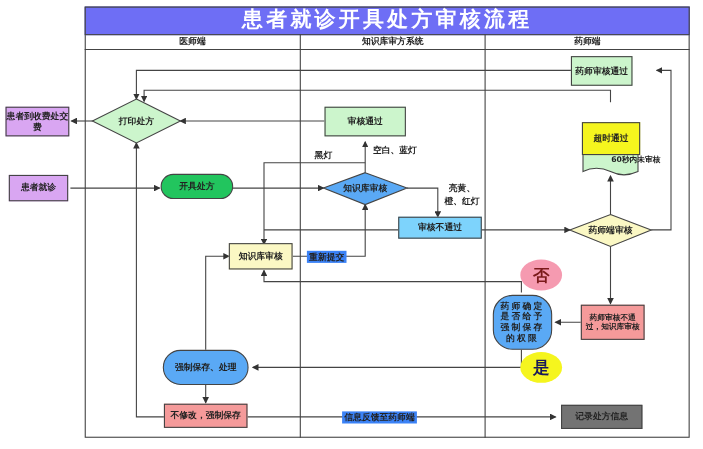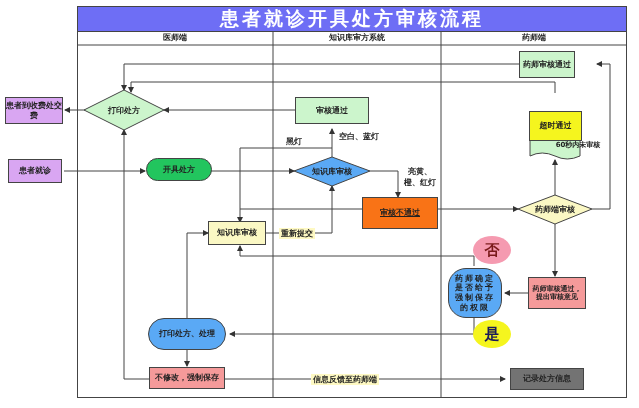--- a/index.html
+++ b/index.html
@@ -12,21 +12,21 @@
            color: #ffffff; font-size: 19px; font-weight: bold; letter-spacing: 3px;
            text-align: center; line-height: 23px; }
   .lane-h { position: absolute; top: 31px; height: 14px; font-size: 8px; font-weight: bold;
             text-align: center; line-height: 14px; color: #222; }
   .node { position: absolute; box-sizing: border-box; display: flex; align-items: center;
           justify-content: center; text-align: center; font-size: 8px; font-weight: bold;
           color: #222; line-height: 1.2; }
   .rect { border: 1px solid #444; }
   .rounded { border: 1px solid #444; border-radius: 16px; }
   .lbl { position: absolute; font-size: 8px; color: #222; white-space: nowrap; font-weight: bold; }
-  .lbl.bg { background: #fef9c3; padding: 0 2px; }
+  .lbl.bg { background: #3b82f6; padding: 0 2px; }
   .circle { position: absolute; border-radius: 50%; display: flex; align-items: center;
             justify-content: center; font-size: 15px; font-weight: bold; }
   svg.wires { position: absolute; left: 0; top: 0; }
   .dtext { position: absolute; display: flex; align-items: center; justify-content: center;
            font-size: 8px; font-weight: bold; color: #222; text-align: right; }
 </style>
 </head>
 <body>
 
 <div class="frame"></div>
@@ -106,29 +106,29 @@
 <div class="node rect" style="left:5px;top:97px;width:58px;height:27px;background:#d9a6f2;">患者到收费处交费</div>
 <div class="node rect" style="left:8px;top:159px;width:54px;height:24px;background:#d9a6f2;">患者就诊</div>
 
 <div class="dtext" style="left:90px;top:102px;width:68px;height:16px;">打印处方</div>
 <div class="dtext" style="left:296px;top:164px;width:72px;height:14px;">知识库审核</div>
 <div class="dtext" style="left:520px;top:202px;width:70px;height:14px;">药师端审核</div>
 <div class="dtext" style="left:530px;top:138px;width:50px;height:14px;font-size:7px;padding-left:23px;">60秒内未审核</div>
 
 <div class="node rounded" style="left:146px;top:158px;width:66px;height:23px;background:#22c55e;">开具处方</div>
 <div class="node rect" style="left:208px;top:221px;width:58px;height:24px;background:#fbf8c4;">知识库审核</div>
-<div class="node rounded" style="left:148px;top:318px;width:78px;height:32px;background:#5aa9f5;padding:0 6px;">打印处方、处理</div>
+<div class="node rounded" style="left:148px;top:318px;width:78px;height:32px;background:#5aa9f5;padding:0 6px;">强制保存、处理</div>
 <div class="node rect" style="left:149px;top:367px;width:76px;height:22px;background:#f59a9a;padding:0 4px;">不修改，强制保存</div>
 
 <div class="node rect" style="left:295px;top:97px;width:74px;height:27px;background:#ccf5cc;">审核通过</div>
-<div class="node rect" style="left:362px;top:197px;width:76px;height:32px;background:#f97316;text-decoration:underline;">审核不通过</div>
+<div class="node rect" style="left:362px;top:197px;width:76px;height:20px;background:#7dd3fc;">审核不通过</div>
 
 <div class="node rect" style="left:519px;top:51px;width:56px;height:27px;background:#ccf5cc;">药师审核通过</div>
 <div class="node rect" style="left:529px;top:93px;width:53px;height:30px;background:#f5f51e;margin-top:18px;">超时通过</div>
-<div class="node rect" style="left:528px;top:277px;width:58px;height:32px;background:#f59a9a;font-size:7px;padding:0 3px;">药师审核通过，提出审核意见</div>
+<div class="node rect" style="left:528px;top:277px;width:58px;height:32px;background:#f59a9a;font-size:7px;padding:0 3px;">药师审核不通过，知识库审核</div>
 <div class="node" style="left:448px;top:268px;width:54px;height:50px;background:#5aa9f5;border:1px solid #444;border-radius:18px;font-size:8px;padding:0 5px;letter-spacing:2px;">药师确定是否给予强制保存的权限</div>
 <div class="node rect" style="left:510px;top:368px;width:74px;height:22px;background:#737373;">记录处方信息</div>
 
 <div class="circle" style="left:473px;top:236px;width:38px;height:28px;background:#f59ab0;color:#7a1a1a;">否</div>
 <div class="circle" style="left:473px;top:320px;width:38px;height:28px;background:#f5f51e;color:#1a1a5a;">是</div>
 
 <div class="lbl" style="left:286px;top:136px;text-align:center;">黑灯</div>
 <div class="lbl" style="left:339px;top:131px;">空白、蓝灯</div>
 <div class="lbl" style="left:404px;top:166px;width:32px;white-space:normal;text-align:center;">亮黄、橙、红灯</div>
 <div class="lbl bg" style="left:279px;top:228px;">重新提交</div>

